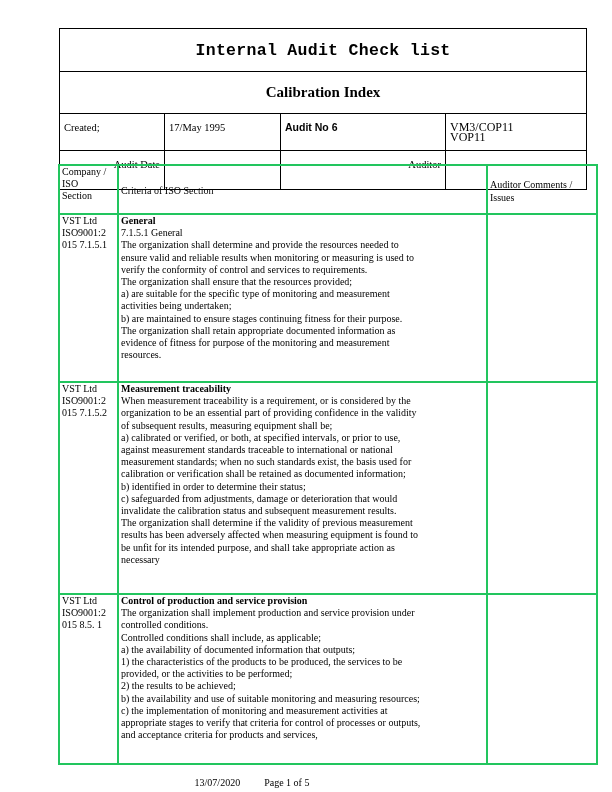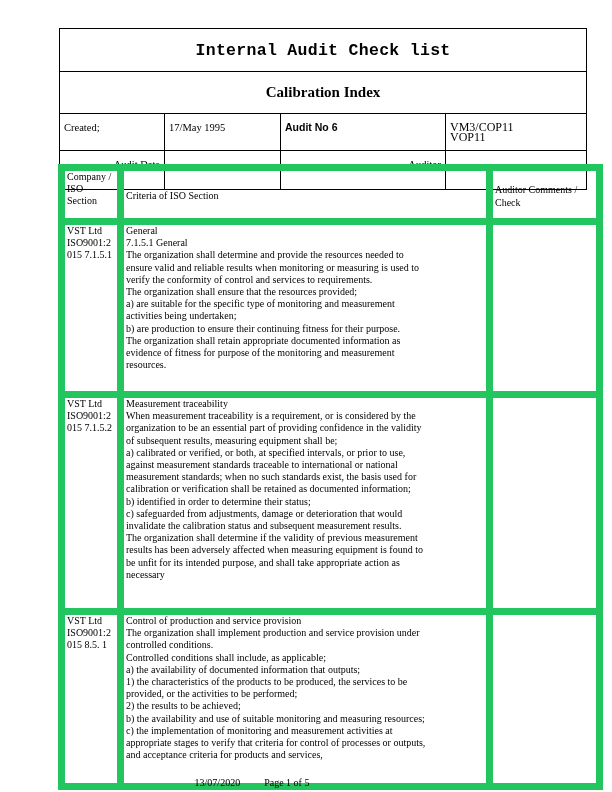--- a/index.html
+++ b/index.html
@@ -71,40 +71,40 @@
     
     .crit {
       position: absolute;
       left: 58px;
       top: 164px;
       width: 538px;
       border-collapse: collapse;
       table-layout: fixed;
     }
     .crit td, .crit th {
-      border: 7px solid #22c55e;
+      border: 2px solid #22c55e;
       padding: 0 2px 0 2px;
       vertical-align: top;
       font-size: 10px;
       line-height: 12.2px;
       font-weight: normal;
       text-align: left;
     }
     .crit .head-row th {
       height: 43px;
     }
     .crit .head-row th.mid {
       vertical-align: middle;
       padding-top: 4px;
     }
     .crit .row1 td { height: 166px; }
     .crit .row2 td { height: 210px; }
     .crit .row3 td { height: 168px; }
     .sec-title {
-      font-weight: normal;
+      font-weight: bold;
       display: block;
     }
     .line {
       display: block;
       white-space: nowrap;
     }
     .company-line {
       display: block;
       white-space: nowrap;
     }
@@ -169,40 +169,40 @@
     <tbody>
         <tr class="head-row">
       <th>
         <span class="company-line">Company /</span>
         <span class="company-line">ISO</span>
         <span class="company-line">Section</span>
       </th>
       <th class="mid">Criteria of ISO Section</th>
       <th class="mid">
         <span class="company-line">Auditor Comments /</span>
-        <span class="company-line">Check</span>
+        <span class="company-line">Issues</span>
       </th>
     </tr>
 
     <tr class="row1">
       <td>
         <span class="company-line b">VST Ltd</span>
         <span class="company-line b">ISO9001:2</span>
         <span class="company-line">015 7.1.5.1</span>
       </td>
       <td>
         <span class="sec-title">General</span>
         <span class="line">7.1.5.1 General</span>
         <span class="line">The organization shall determine and provide the resources needed to</span>
         <span class="line">ensure valid and reliable results when monitoring or measuring is used to</span>
         <span class="line">verify the conformity of control and services to requirements.</span>
         <span class="line">The organization shall ensure that the resources provided;</span>
         <span class="line">a) are suitable for the specific type of monitoring and measurement</span>
         <span class="line">activities being undertaken;</span>
-        <span class="line">b) are production to ensure their continuing fitness for their purpose.</span>
+        <span class="line">b) are maintained to ensure stages continuing fitness for their purpose.</span>
         <span class="line">The organization shall retain appropriate documented information as</span>
         <span class="line">evidence of fitness for purpose of the monitoring and measurement</span>
         <span class="line">resources.</span>
       </td>
       <td></td>
     </tr>
 
     <tr class="row2">
       <td>
         <span class="company-line b">VST Ltd</span>

